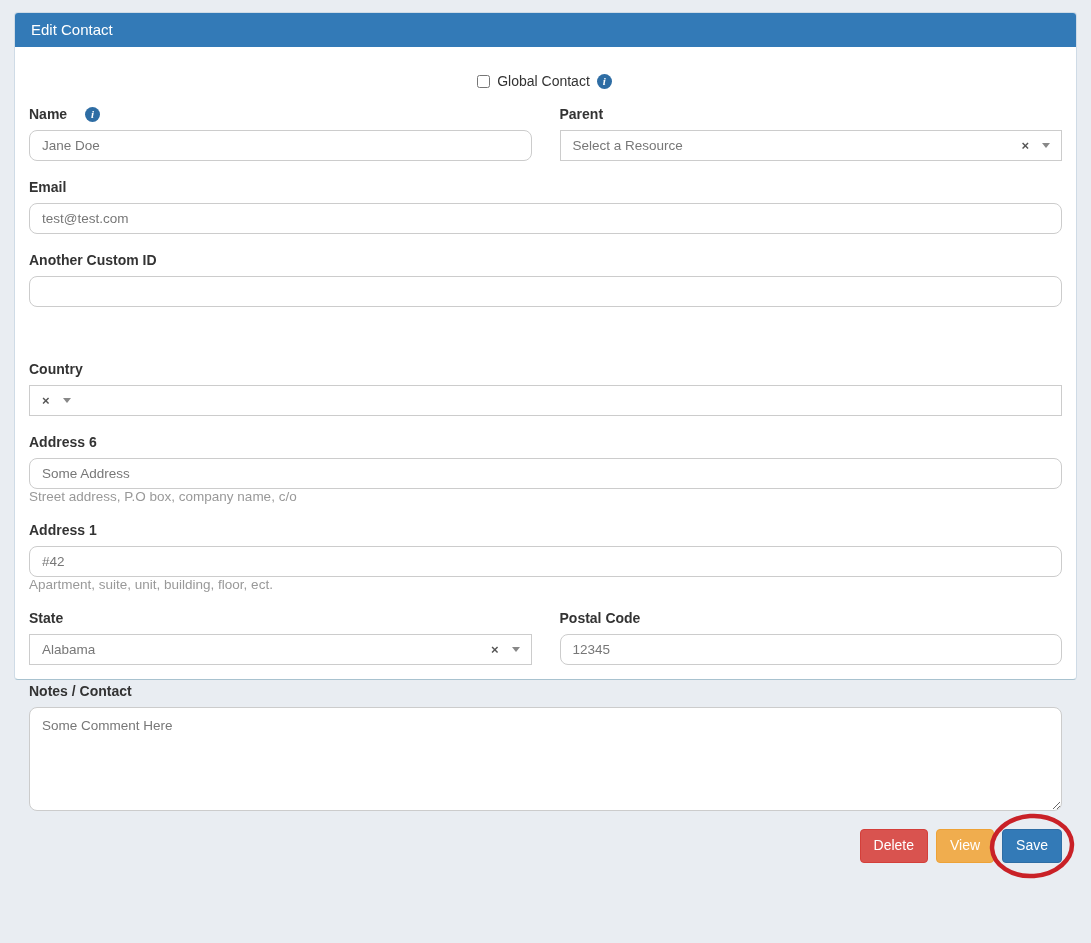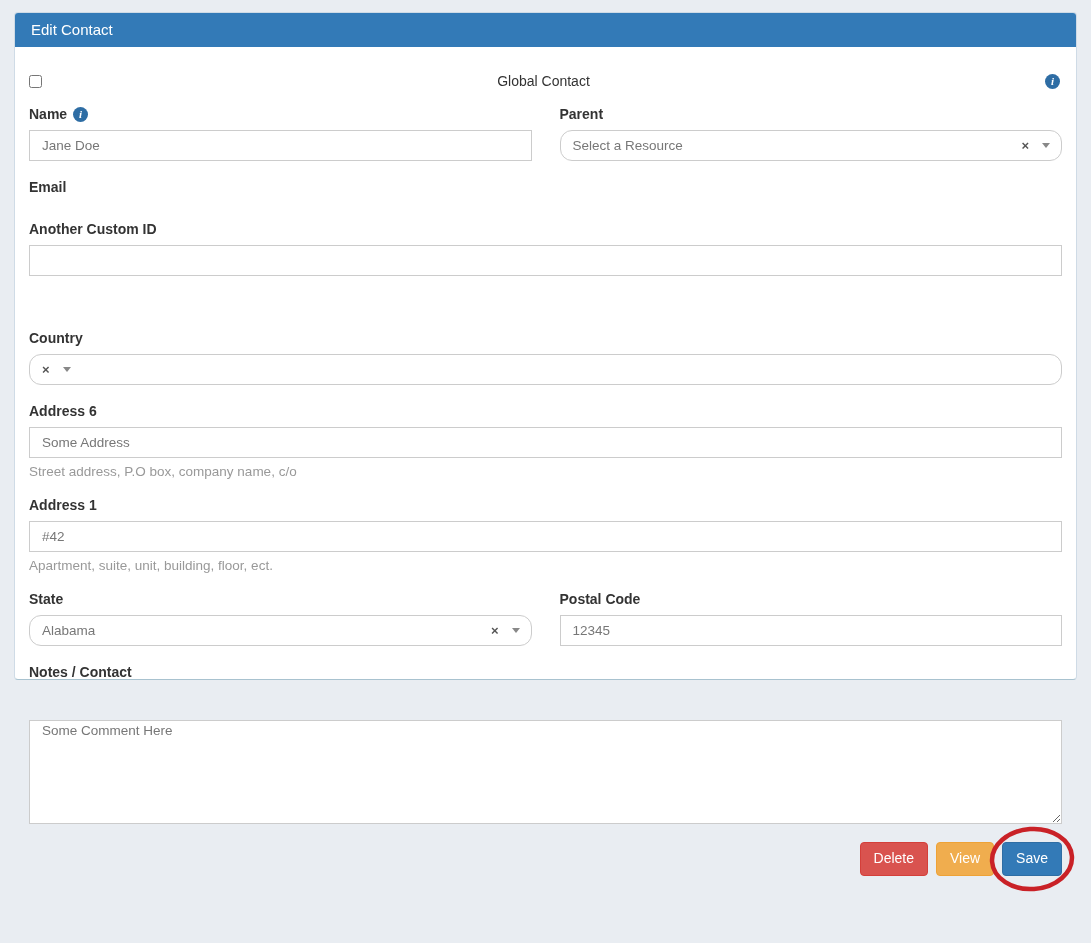--- a/index.html
+++ b/index.html
@@ -22,21 +22,21 @@
   .panel-heading {
     background: #337ab7;
     color: #fff;
     padding: 8px 16px 9px;
     font-size: 15px;
     border-radius: 3px 3px 0 0;
   }
   .panel-body { padding: 14px 14px 6px; }
 
   .global-row {
-    display: flex; justify-content: space-between; align-items: center;
+    display: flex; justify-content: center; align-items: center;
     gap: 7px; margin: 12px 2px 16px 0;
     font-size: 14px; color: #333;
   }
   .global-row input[type="checkbox"] {
     width: 13px; height: 13px; margin: 0;
   }
 
   .info-icon {
     display: inline-flex; align-items: center; justify-content: center;
     width: 15px; height: 15px; border-radius: 50%;
@@ -45,56 +45,56 @@
     font-style: italic; font-weight: bold;
     font-size: 11px; line-height: 1;
     flex: 0 0 auto;
   }
 
   .grid-row { display: flex; margin: 0 -14px; }
   .col { flex: 1 1 0; padding: 0 14px; min-width: 0; }
 
   .form-group { margin-bottom: 17px; }
   .field-label {
-    display: inline-flex; align-items: center; gap: 6px;
+    display: inline-flex; align-items: center; gap: 18px;
     font-size: 14px; font-weight: bold; color: #333;
     margin-bottom: 8px;
   }
   .form-control {
     display: block; width: 100%; height: 31px;
     padding: 6px 12px;
     font-size: 13.5px; color: #777;
     background: #fff;
-    border: 1px solid #ccc; border-radius: 0;
+    border: 1px solid #ccc; border-radius: 8px;
     font-family: inherit;
     outline: none;
   }
   textarea.form-control {
     height: 104px; resize: both;
-    padding-top: 0; line-height: 1.45; margin-top: 32px;
+    padding-top: 8px; line-height: 1.45;
   }
   .select-control {
     display: flex; align-items: center;
     height: 31px; padding: 0 11px 0 12px;
-    border: 1px solid #ccc; border-radius: 12px;
+    border: 1px solid #ccc; border-radius: 0;
     font-size: 13.5px; color: #777;
     background: #fff; cursor: pointer;
   }
   .select-text { flex: 1 1 auto; overflow: hidden; white-space: nowrap; }
   .clear-x {
     color: #555; font-size: 13px; font-weight: bold;
     margin-right: 13px; line-height: 1; cursor: pointer;
   }
   .caret {
     width: 0; height: 0;
     border-left: 4px solid transparent;
     border-right: 4px solid transparent;
     border-top: 5px solid #888;
   }
-  .help-block { margin-top: 6px; font-size: 13.5px; color: #999; }
+  .help-block { font-size: 13.5px; color: #999; }
   .section-spacer { height: 36px; }
 
   .button-row {
     display: flex; justify-content: flex-end; align-items: center;
     gap: 8px; margin: 18px 0 0;
   }
   .btn {
     padding: 6px 13px; font-size: 14px; color: #fff;
     border-radius: 4px; border: 1px solid transparent;
     cursor: pointer; font-family: inherit; line-height: 1.42;
@@ -145,20 +145,21 @@
             <span class="caret"></span>
           </div>
         </div>
       </div>
     </div>
 
     <div class="grid-row">
       <div class="col">
         <div class="form-group">
           <span class="field-label">Email</span>
+          <input class="form-control" value="test@test.com" style="">
         </div>
       </div>
     </div>
 
     <div class="form-group">
       <span class="field-label">Another Custom ID</span>
       <input class="form-control" value="" style="">
     </div>
 
     <div class="section-spacer"></div>

